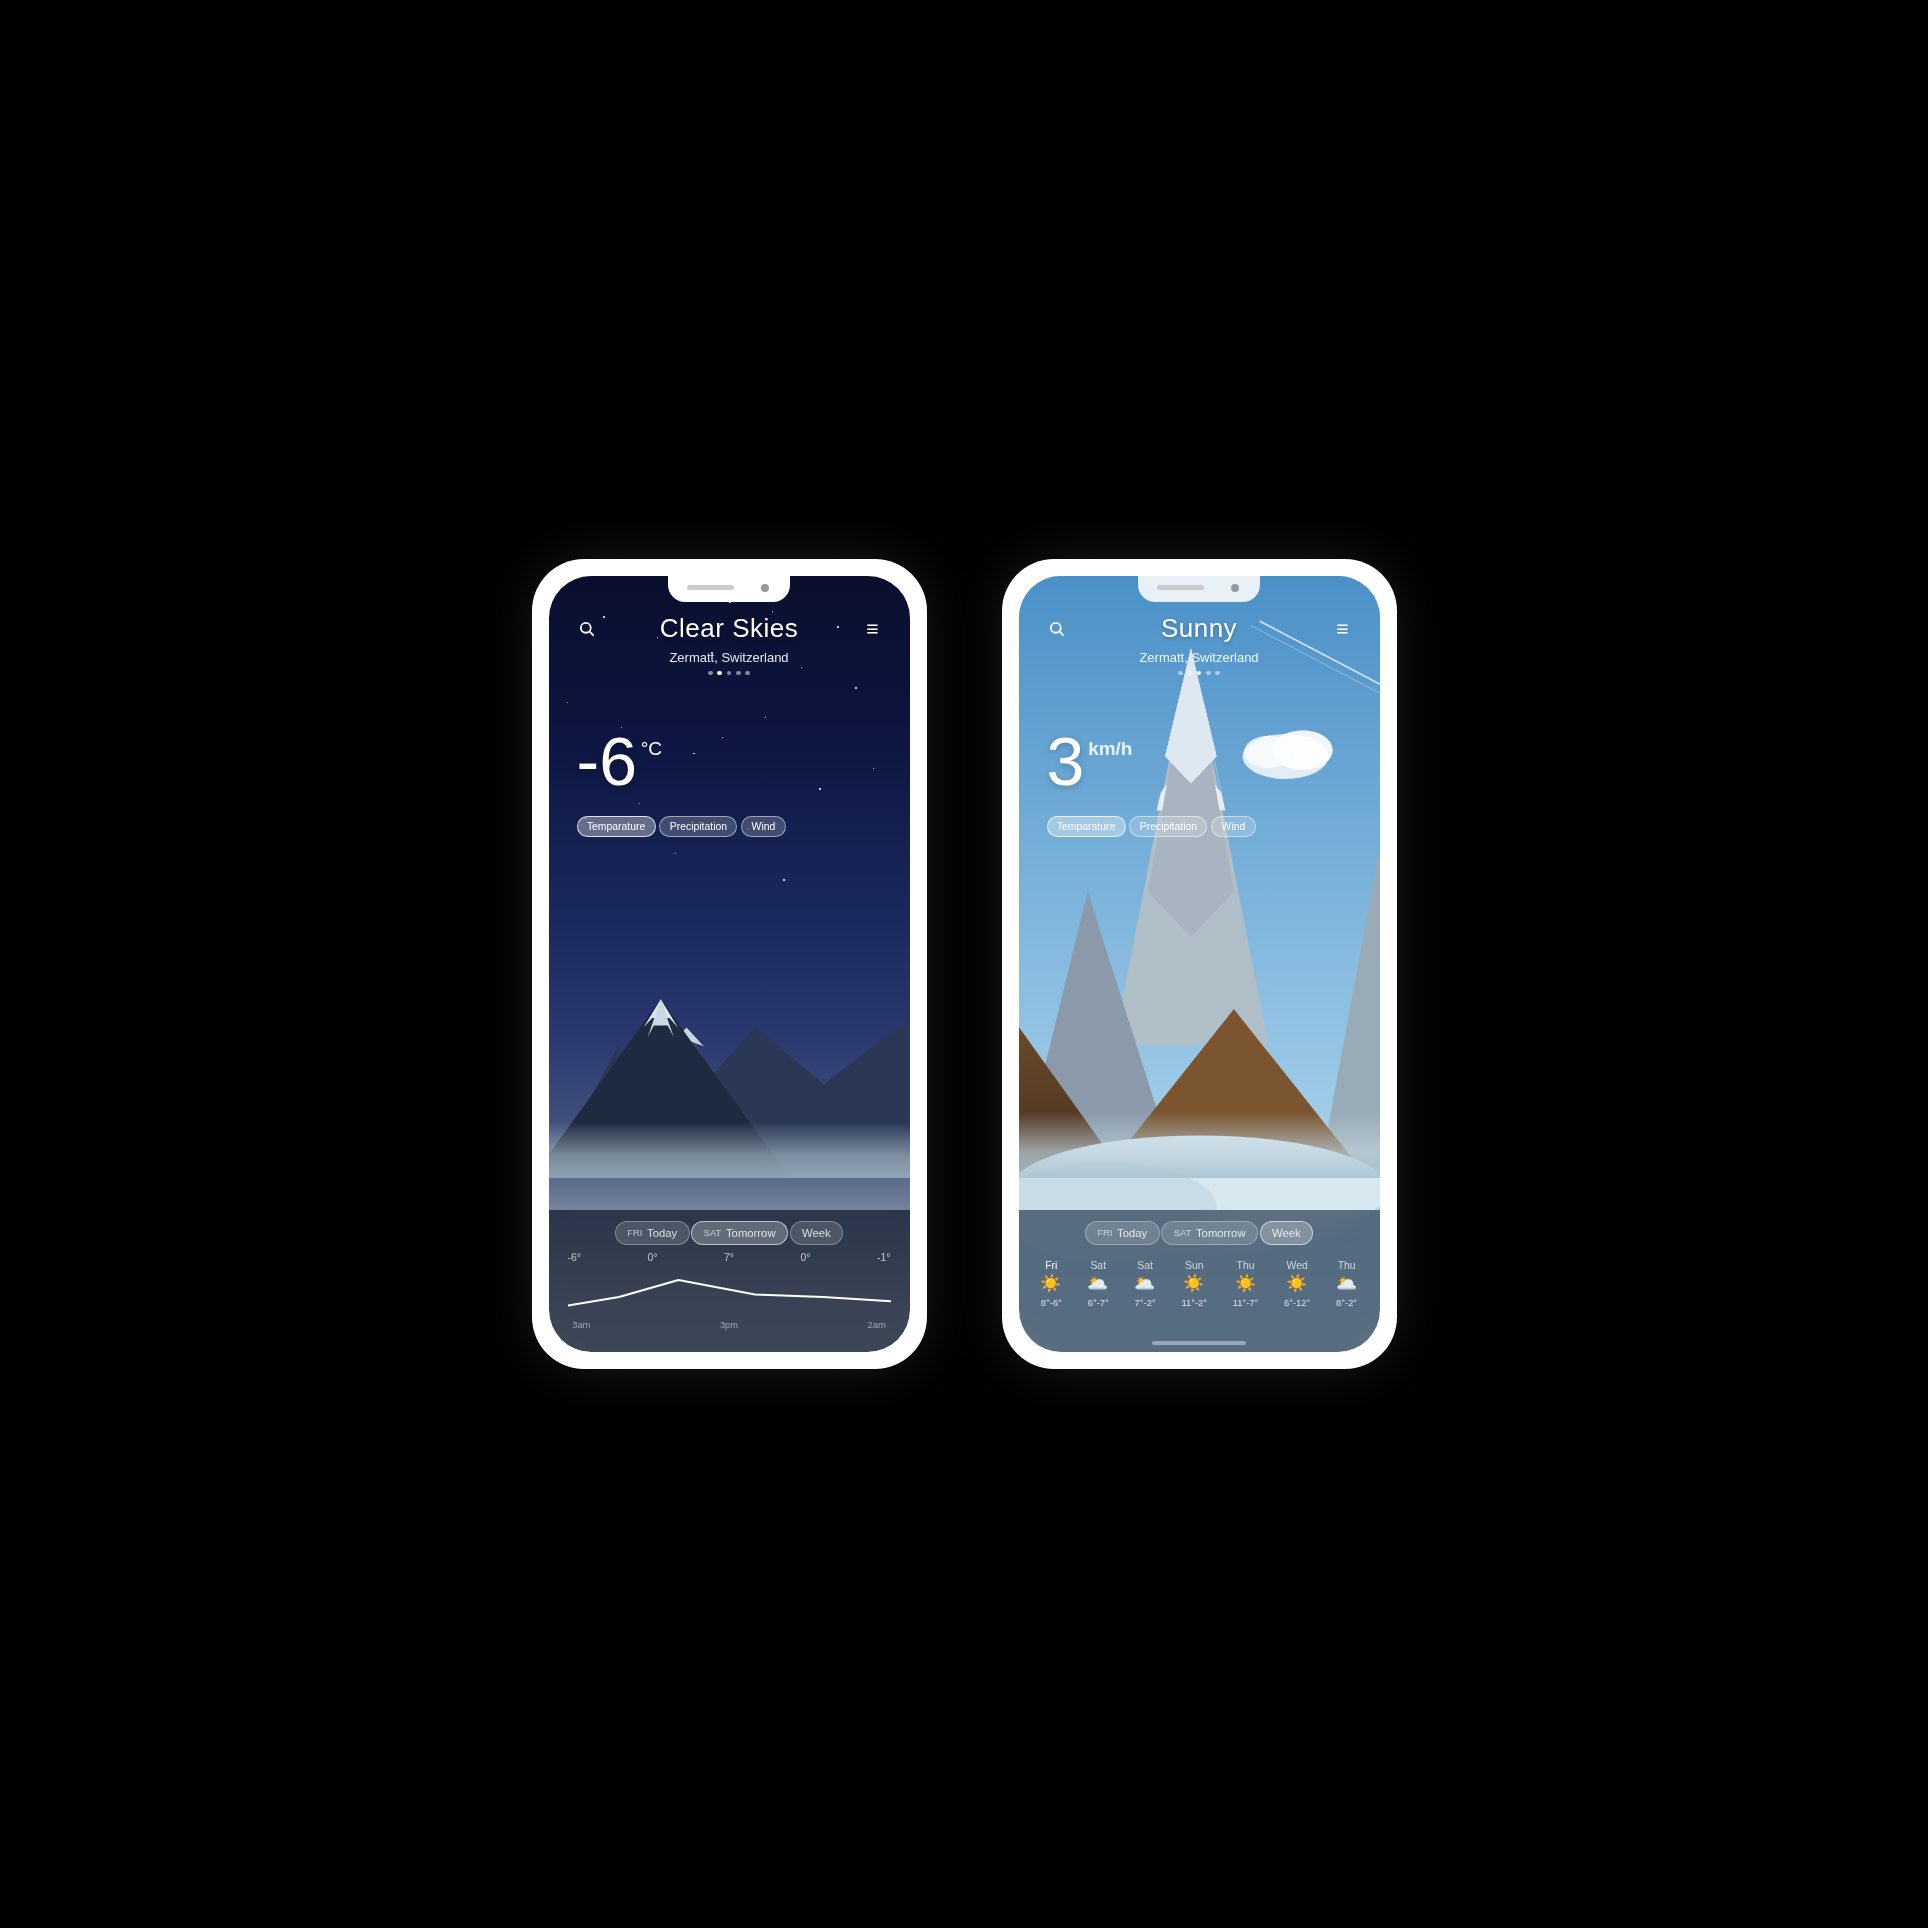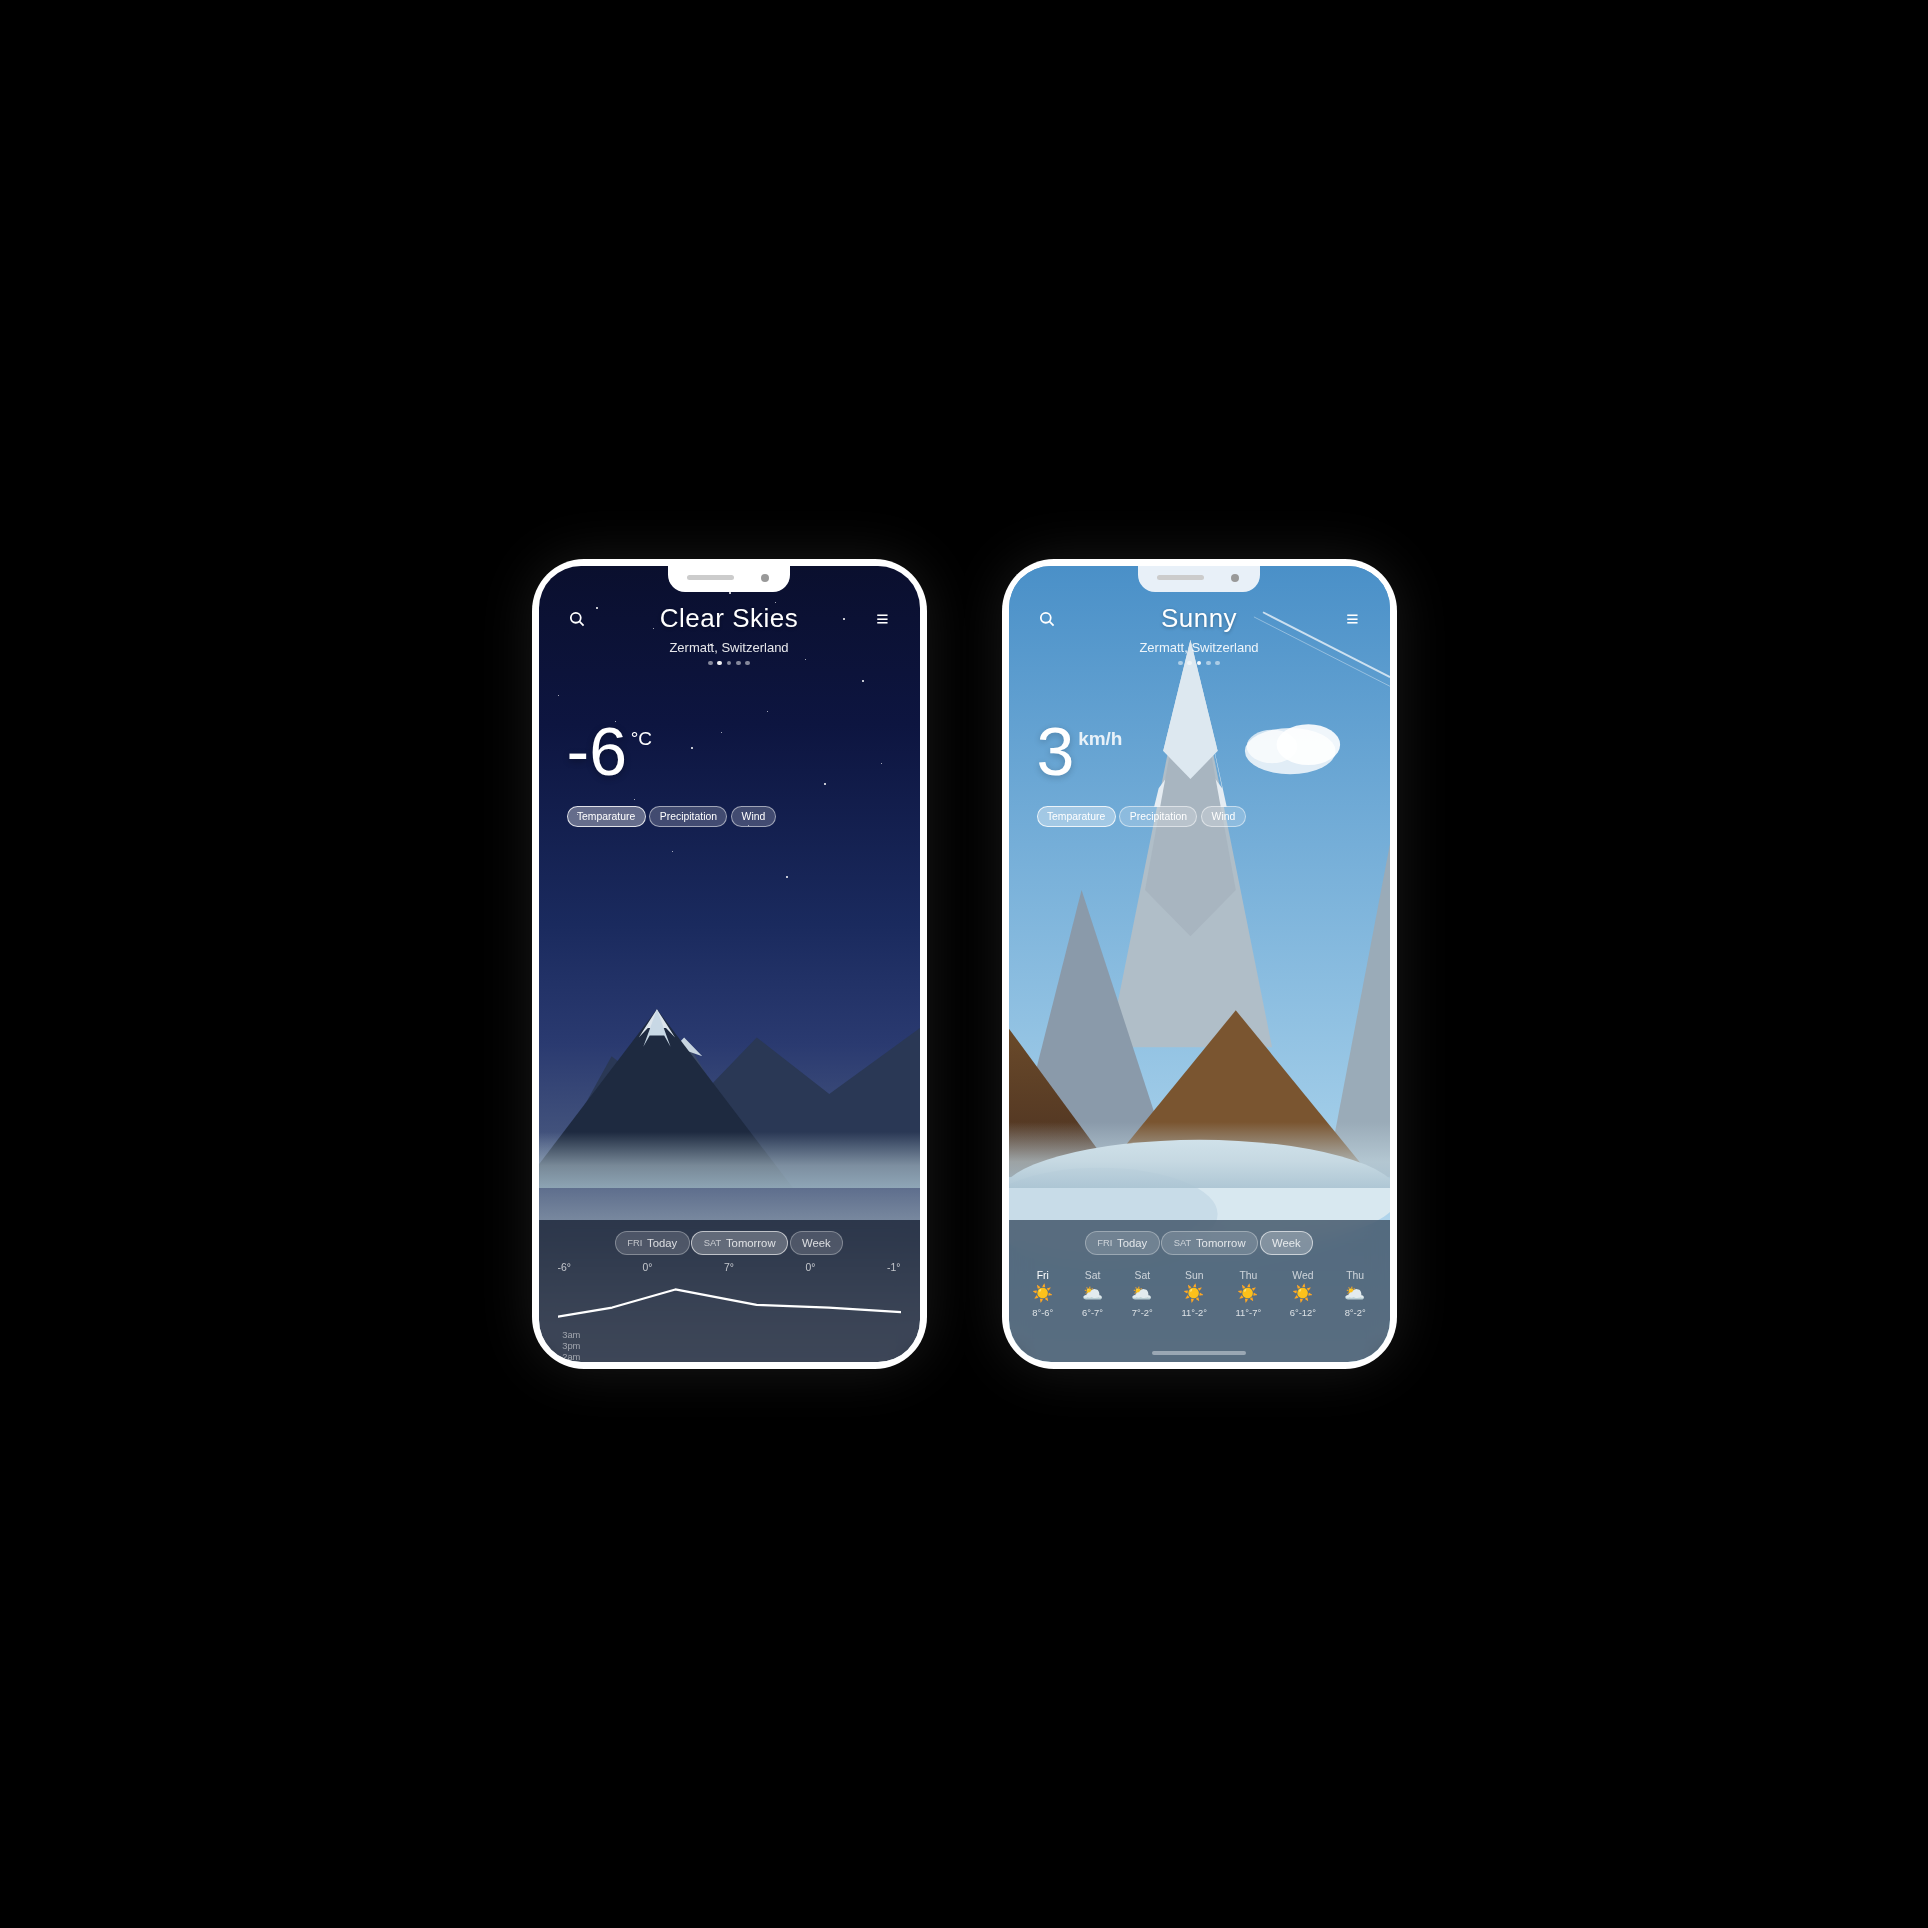--- a/index.html
+++ b/index.html
@@ -15,21 +15,21 @@
     .phones-container {
       display: flex;
       gap: 75px;
       align-items: center;
     }
     .phone {
       width: 395px;
       height: 810px;
       background: #fff;
       border-radius: 52px;
-      padding: 7px;
+      padding: 17px;
       box-shadow: 0 0 56px rgba(255,255,255,0.1);
       position: relative;
       overflow: hidden;
     }
     .phone-inner {
       width: 100%;
       height: 100%;
       border-radius: 42px;
       overflow: hidden;
       position: relative;
@@ -259,21 +259,20 @@
       font-size: 10.4px;
       margin-bottom: 1.9px;
     }
     .time-labels {
       display: flex;
       justify-content: space-between;
       color: rgba(255,255,255,0.5);
       font-size: 9.4px;
       padding: 0 4.7px;
       margin-top: 3.8px;
-      flex-direction: column;
     }
 
     
     .chart-svg {
       width: 100%;
       height: 47px;
     }
 
     
     .forecast-grid {

